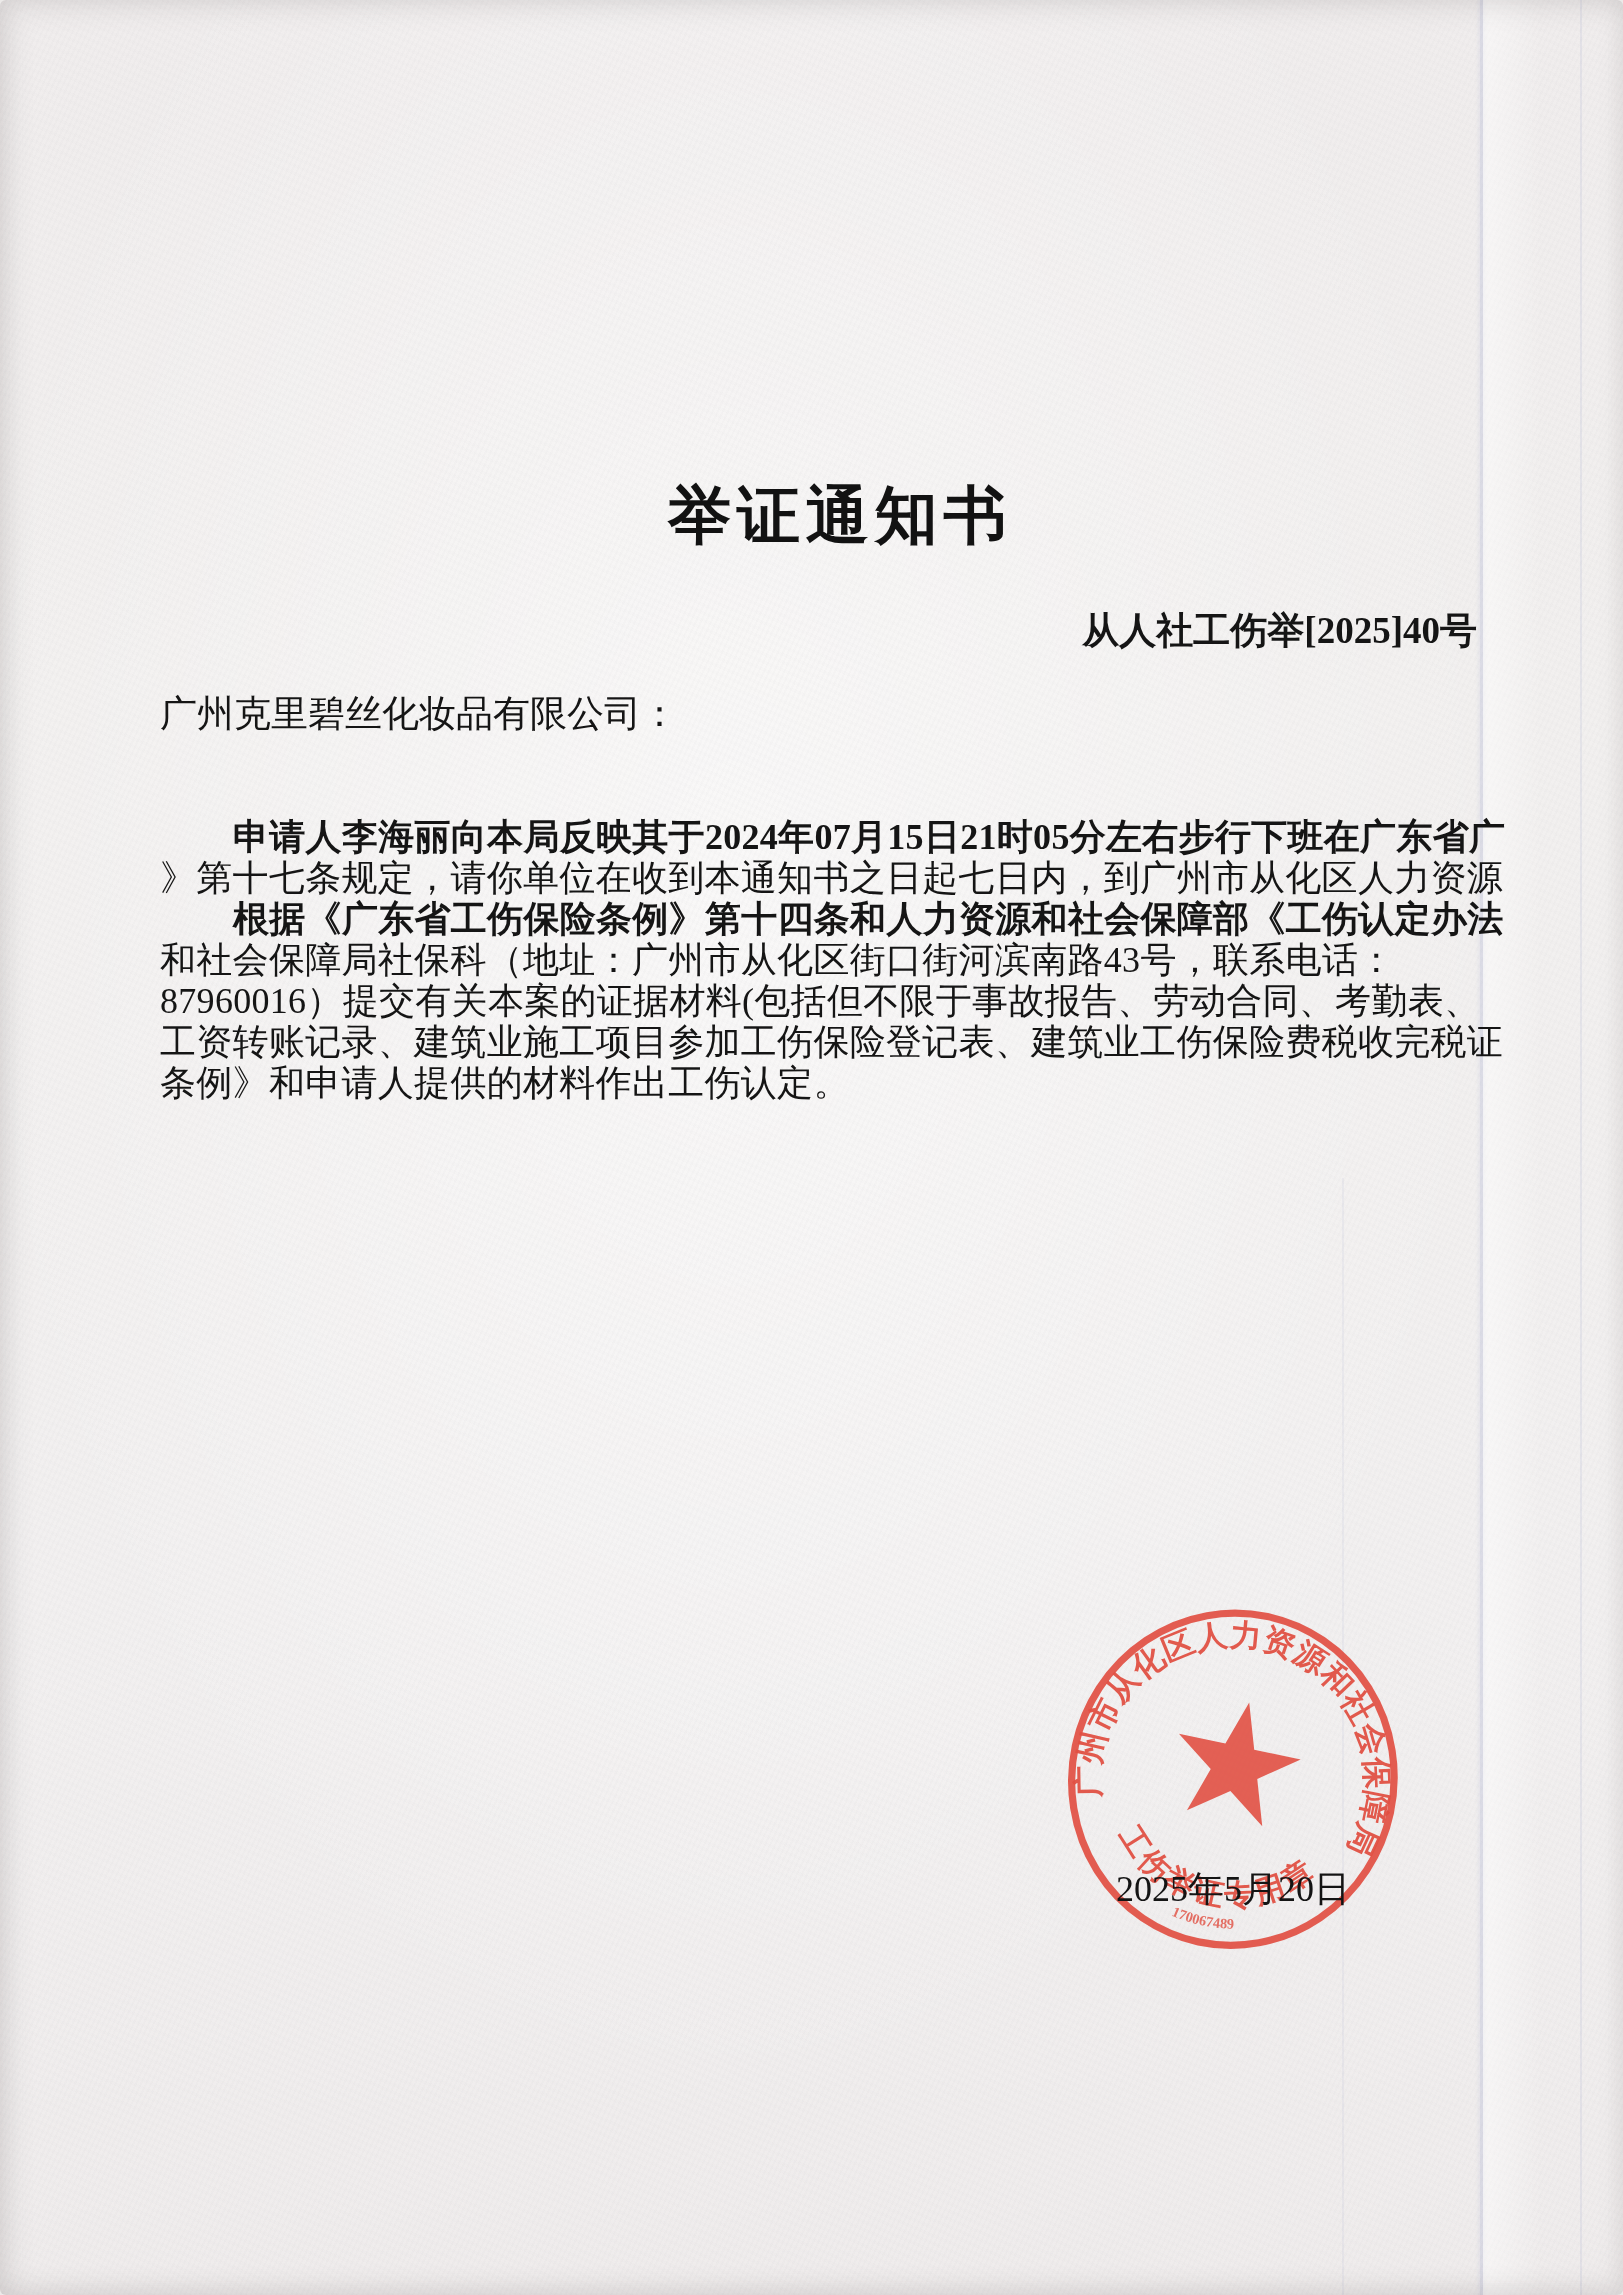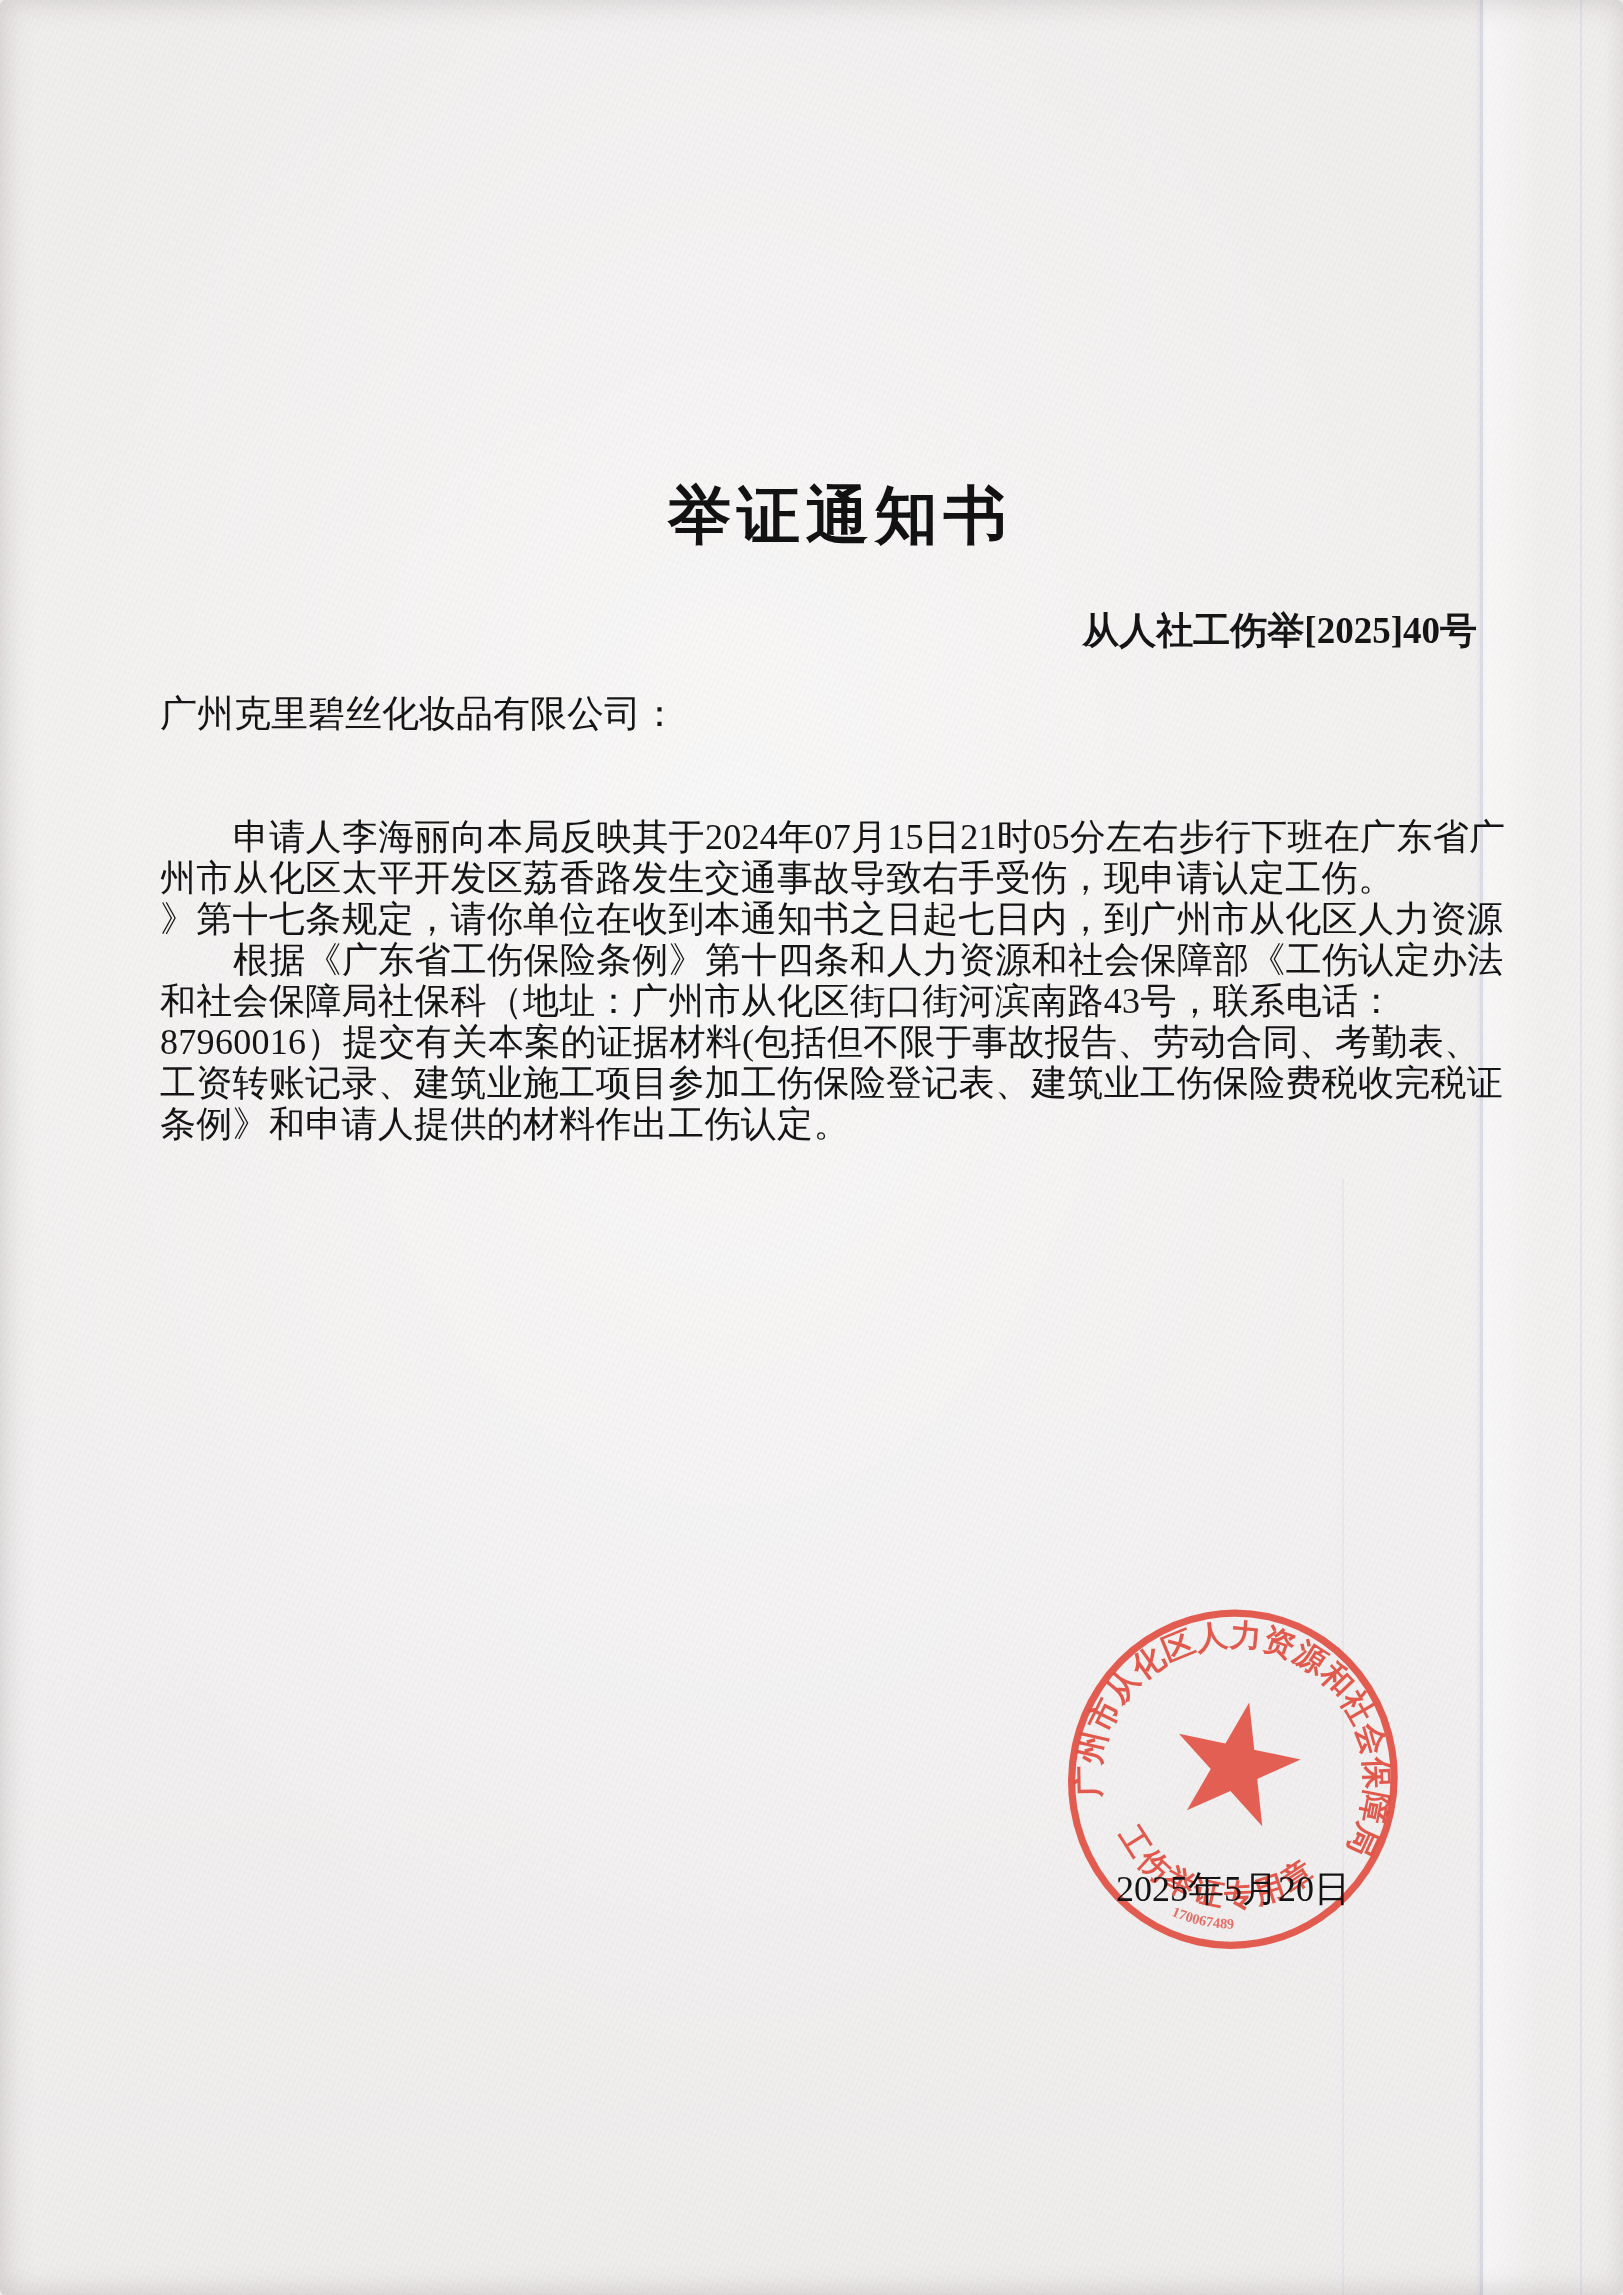--- a/index.html
+++ b/index.html
@@ -45,21 +45,21 @@
     position:absolute;left:160px;top:689px;
     font-size:37px;color:#151515;white-space:nowrap;
   }
   .body-block{
     position:absolute;left:160px;top:817px;width:1335px;color:#151515;
   }
   .body-line{
     font-size:36px;line-height:41px;height:41px;white-space:nowrap;
     letter-spacing:0.3px;
   }
-  .body-line.indent{text-indent:73px;}
+  .body-line.indent{text-indent:73px;font-weight:bold;}
   .issue-date{
     position:absolute;left:1116px;top:1865px;
     font-size:36px;color:#141414;white-space:nowrap;z-index:5;
   }
   .seal{
     position:absolute;left:1064px;top:1605px;width:343px;height:355px;z-index:3;
   }
   .seal svg{width:100%;height:100%;}
   .seal text{font-family:"Liberation Serif","DejaVu Serif",serif;font-weight:bold;}
 </style>
@@ -75,21 +75,20 @@
   <div class="crease crease-c"></div>
 
   <div class="doc-title">举证通知书</div>
 
   <div class="doc-number">从人社工伤举[2025]40号</div>
 
   <div class="recipient">广州克里碧丝化妆品有限公司：</div>
 
   <div class="body-block">
     <div class="body-line indent">申请人李海丽向本局反映其于2024年07月15日21时05分左右步行下班在广东省广</div>
-    <div class="body-line">州市从化区太平开发区荔香路发生交通事故导致右手受伤，现申请认定工伤。</div>
     <div class="body-line">》第十七条规定，请你单位在收到本通知书之日起七日内，到广州市从化区人力资源</div>
     <div class="body-line indent">根据《广东省工伤保险条例》第十四条和人力资源和社会保障部《工伤认定办法</div>
     <div class="body-line">和社会保障局社保科（地址：广州市从化区街口街河滨南路43号，联系电话：</div>
     <div class="body-line">87960016）提交有关本案的证据材料(包括但不限于事故报告、劳动合同、考勤表、</div>
     <div class="body-line">工资转账记录、建筑业施工项目参加工伤保险登记表、建筑业工伤保险费税收完税证</div>
     <div class="body-line">条例》和申请人提供的材料作出工伤认定。</div>
   </div>
 
   <div class="seal">
     <svg viewBox="0 0 524 542" xmlns="http://www.w3.org/2000/svg">

